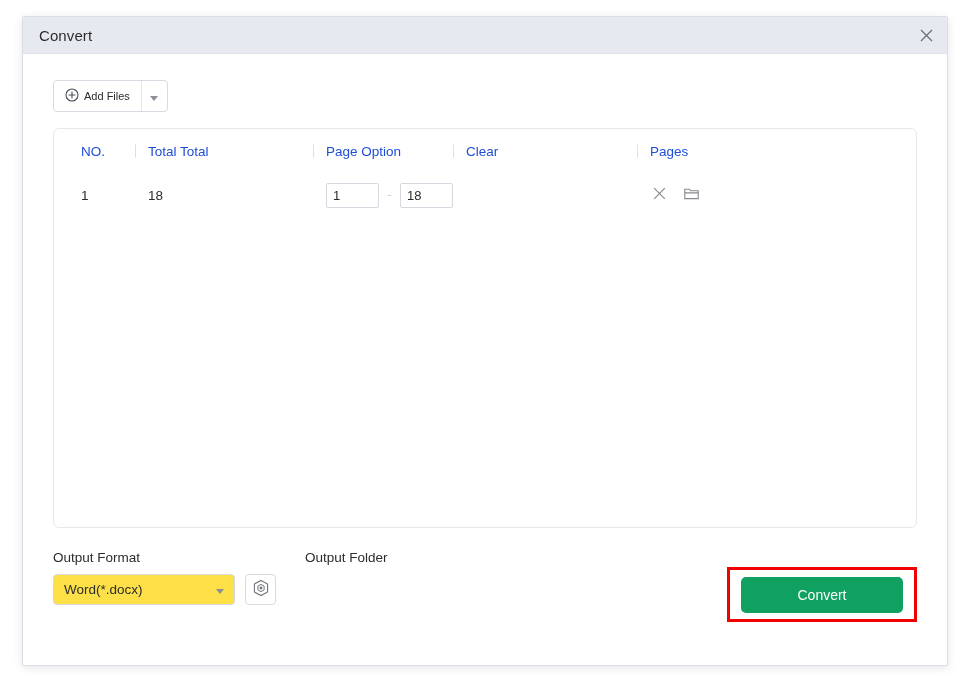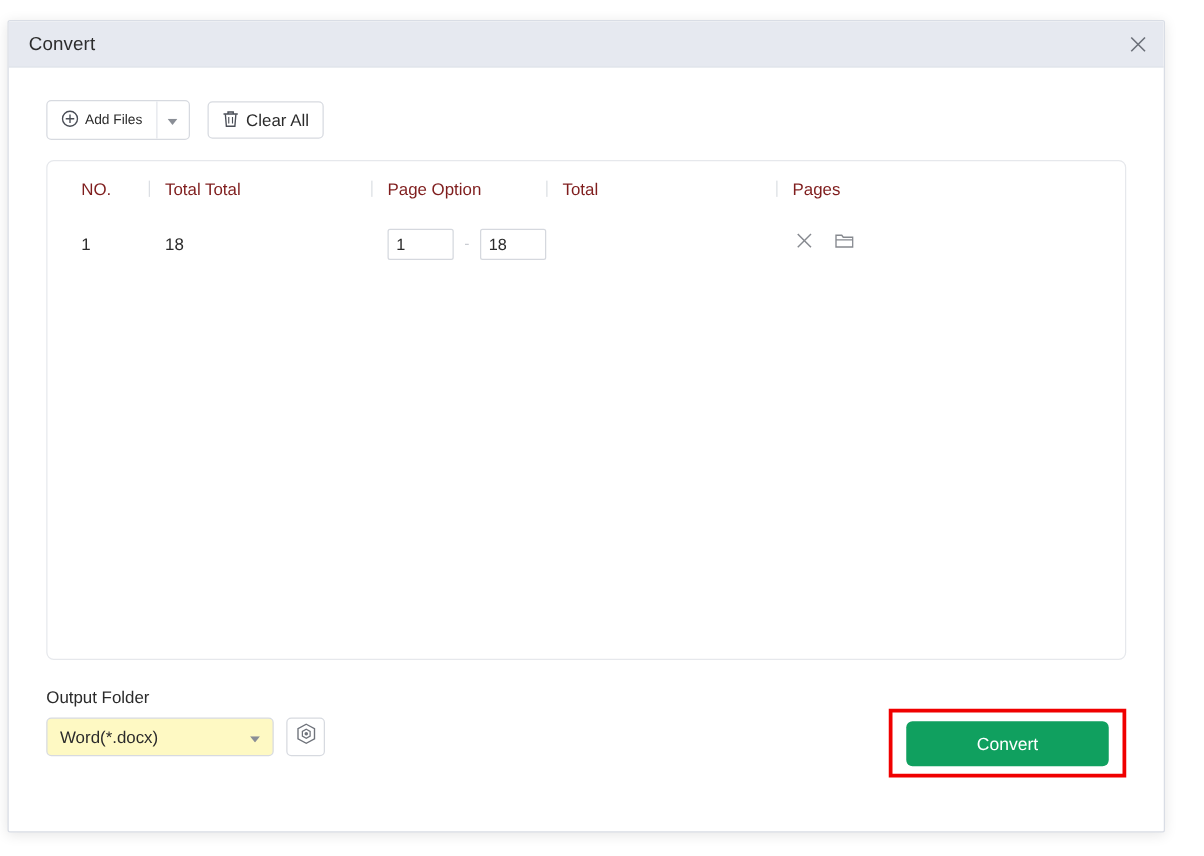--- a/index.html
+++ b/index.html
@@ -17,21 +17,21 @@
   #canvas {
     position: relative;
     width: 963px;
     height: 685px;
     background: #ffffff;
   }
 
   
   .window {
     position: absolute;
-    left: 6px;
+    left: 22px;
     top: 16px;
     width: 926px;
     height: 650px;
     background: #ffffff;
     border: 1px solid #d9dde5;
     border-radius: 2px;
     box-shadow: 0 2px 10px rgba(0,0,0,0.10);
     box-sizing: border-box;
     overflow: hidden;
   }
@@ -137,21 +137,21 @@
     grid-template-columns: 67px 178px 140px 184px 140px 150px;
     align-items: center;
   }
   .thead {
     height: 44px;
     padding-left: 14px;
   }
   .th {
     position: relative;
     font-size: 13.5px;
-    color: #7f1d1d;
+    color: #1d4ed8;
     padding-left: 13px;
   }
   .th.sep::before {
     content: "";
     position: absolute;
     left: 0;
     top: 50%;
     transform: translateY(-50%);
     width: 1px;
     height: 13px;
@@ -221,21 +221,21 @@
   .footer-controls {
     display: flex;
     align-items: center;
     margin-top: 9px;
     gap: 10px;
   }
   .select-box {
     height: 31px;
     border: 1px solid #d7dae0;
     border-radius: 4px;
-    background: #fef9c3;
+    background: #fde047;
     display: flex;
     align-items: center;
     justify-content: space-between;
     padding: 0 10px;
     font-size: 13.5px;
     color: #2b2b2b;
     box-sizing: border-box;
     cursor: pointer;
   }
   .select-format { width: 182px; }
@@ -317,42 +317,30 @@
           </div>
           <div class="btn-split">
             <span>
               <svg width="8" height="5" viewBox="0 0 8 5">
                 <polygon points="0,0 8,0 4,5" fill="#8a8e96"></polygon>
               </svg>
             </span>
           </div>
         </div>
 
-        <div class="btn-single">
-          <span>
-            <svg width="13" height="14" viewBox="0 0 13 14">
-              <line x1="0.8" y1="3.2" x2="12.2" y2="3.2" stroke="#4a4e57" stroke-width="1.1"></line>
-              <path d="M4.4 3.2 V1.6 H8.6 V3.2" fill="none" stroke="#4a4e57" stroke-width="1.1"></path>
-              <path d="M2.3 3.4 L3.1 13 H9.9 L10.7 3.4" fill="none" stroke="#4a4e57" stroke-width="1.1"></path>
-              <line x1="5" y1="5.5" x2="5" y2="10.8" stroke="#4a4e57" stroke-width="0.9"></line>
-              <line x1="8" y1="5.5" x2="8" y2="10.8" stroke="#4a4e57" stroke-width="0.9"></line>
-            </svg>
-          </span>
-          <span>Clear All</span>
-        </div>
 
       </div>
 
       <div class="table-panel">
 
         <div class="table-row-grid thead">
           <div class="th">NO.</div>
           <div class="th sep">Total Total</div>
           <div class="th sep">Page Option</div>
-          <div class="th sep">Total</div>
+          <div class="th sep">Clear</div>
           <div class="th sep">Pages</div>
         </div>
 
         <div class="table-row-grid tbody-row">
           <div class="td">1</div>
           <div class="td">18</div>
           <div class="range-cell">
             <input class="range-input" type="text" value="1" style="">
             <span class="range-dash"></span>
             <input class="range-input" type="text" value="18" style="">
@@ -376,20 +364,21 @@
               </span>
             </div>
           </div>
         </div>
 
       </div>
 
       <div class="footer">
 
         <div class="footer-labels">
+          <span class="label-format">Output Format</span>
           <span>Output Folder</span>
         </div>
 
         <div class="footer-controls">
 
           <div class="select-box select-format">
             <span>Word(*.docx)</span>
             <span>
               <svg width="8" height="5" viewBox="0 0 8 5">
                 <polygon points="0,0 8,0 4,5" fill="#8a8e96"></polygon>

